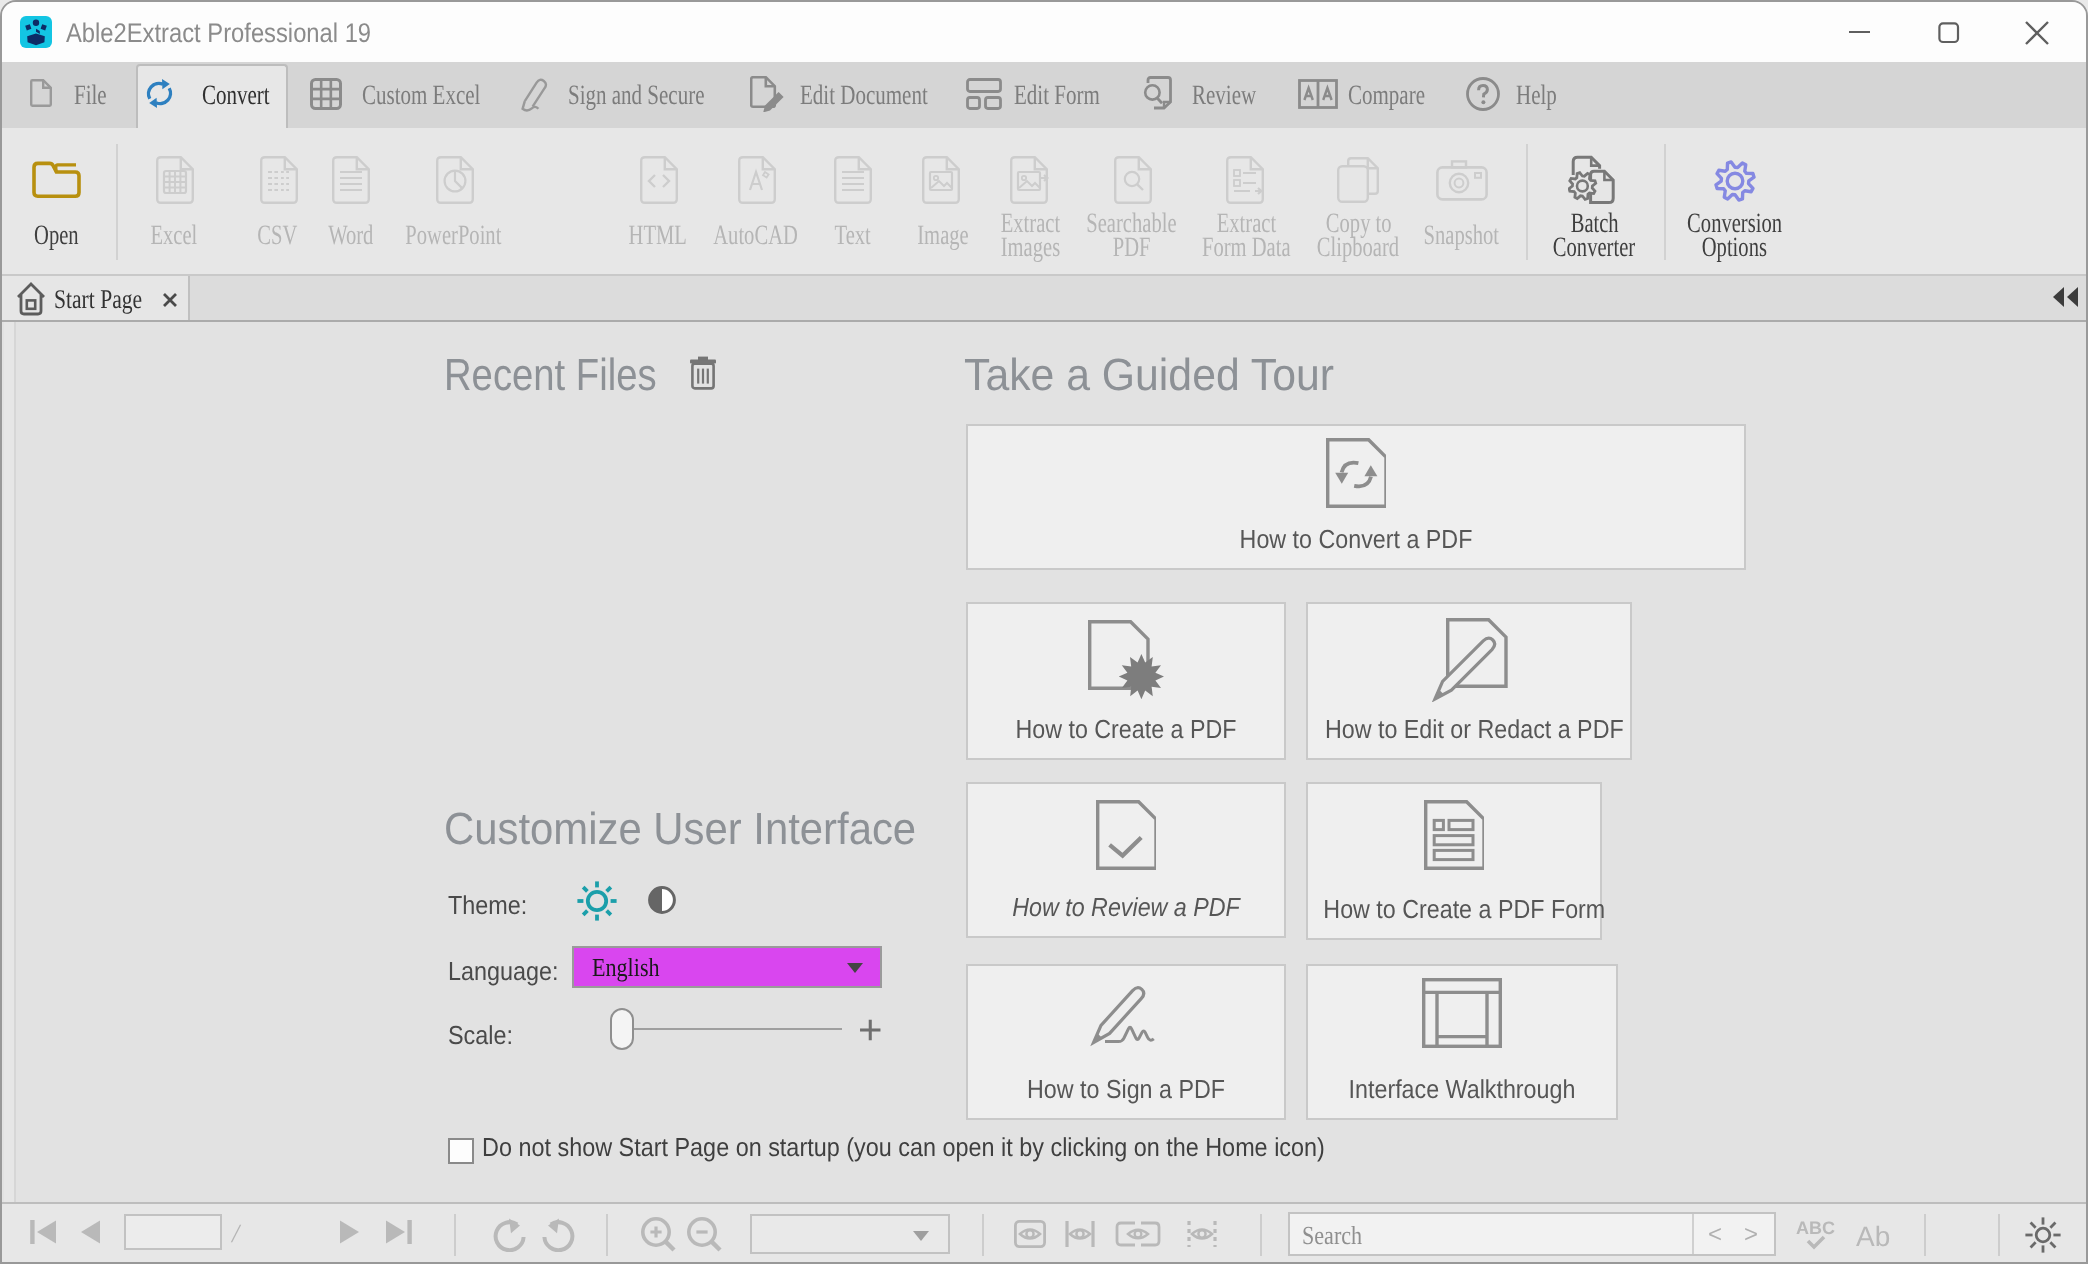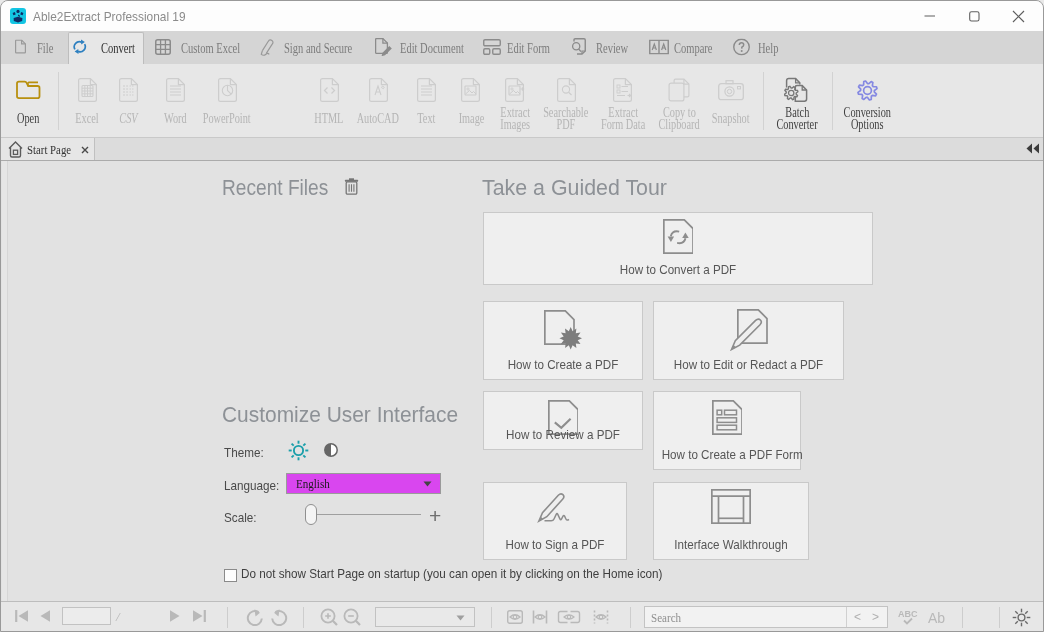--- a/index.html
+++ b/index.html
@@ -199,21 +199,21 @@
             <line x1="4" y1="13.0" x2="15" y2="13.0" stroke="#cdcdcd" stroke-width="1"></line>
             <line x1="9.5" y1="7.5" x2="9.5" y2="18.5" stroke="#cdcdcd" stroke-width="1"></line>
             <line x1="4" y1="15.8" x2="15" y2="15.8" stroke="#cdcdcd" stroke-width="1"></line>
             <line x1="12.2" y1="7.5" x2="12.2" y2="18.5" stroke="#cdcdcd" stroke-width="1"></line>
           </svg>
         </div>
         <div class="tlbl">
           <span>Excel</span>
         </div>
       </div>
-<div class="titem" style="left:127px;font-style:italic;">
+<div class="titem" style="left:138px;">
         <div class="ichold">
           <svg width="19" height="24" viewBox="0 0 19 24" fill="none">
             <path d="M2.5 0.6 H12.4 L18.4 6.6 V21.5 Q18.4 23.4 16.5 23.4 H2.5 Q0.6 23.4 0.6 21.5 V2.5 Q0.6 0.6 2.5 0.6 Z" stroke="#cdcdcd" stroke-width="1.2"></path>
             <path d="M12.4 0.6 V6.6 H18.4" stroke="#cdcdcd" stroke-width="1.2"></path>
             <line x1="4" y1="8" x2="9" y2="8" stroke="#cdcdcd" stroke-width="1.1" stroke-dasharray="2 1.2"></line>
             <line x1="10.5" y1="8" x2="15" y2="8" stroke="#cdcdcd" stroke-width="1.1" stroke-dasharray="1.4 1.2"></line>
             <line x1="4" y1="11" x2="9" y2="11" stroke="#cdcdcd" stroke-width="1.1" stroke-dasharray="2 1.2"></line>
             <line x1="10.5" y1="11" x2="15" y2="11" stroke="#cdcdcd" stroke-width="1.1" stroke-dasharray="1.4 1.2"></line>
             <line x1="4" y1="14" x2="9" y2="14" stroke="#cdcdcd" stroke-width="1.1" stroke-dasharray="2 1.2"></line>
             <line x1="10.5" y1="14" x2="15" y2="14" stroke="#cdcdcd" stroke-width="1.1" stroke-dasharray="1.4 1.2"></line>
@@ -470,52 +470,52 @@
     </div>
 <div class="card" style="left:482px; top:300px; width:160px; height:79px;">
       <div class="cic" style="top:8px;">
         <svg width="39" height="40" viewBox="0 0 39 40" fill="none">
           <path d="M0.85 0.85 H21.3 L30.0 9.549999999999999 V34.15 H0.85 Z" stroke="#8d8d8d" stroke-width="1.7"></path>
           <path d="M26.7 17.0 L28.6 21.3 L32.4 18.5 L31.8 23.2 L36.5 22.6 L33.7 26.4 L38.0 28.3 L33.7 30.2 L36.5 34.0 L31.8 33.4 L32.4 38.1 L28.6 35.3 L26.7 39.6 L24.8 35.3 L21.1 38.1 L21.6 33.4 L16.9 34.0 L19.7 30.2 L15.4 28.3 L19.7 26.4 L16.9 22.6 L21.6 23.2 L21.0 18.5 L24.8 21.3 Z" fill="#7d7d7d"></path>
         </svg>
       </div>
       <div class="lbl">How to Create a PDF</div>
     </div>
-<div class="card" style="left:652px; top:300px; width:191px; height:79px;">
+<div class="card" style="left:652px; top:300px; width:163px; height:79px;">
       <div class="cic" style="top:7px;">
         <svg width="40" height="42" viewBox="0 0 40 42" fill="none">
           <path d="M8.85 0.85 H29.3 L38.0 9.549999999999999 V34.15 H8.85 Z" stroke="#8d8d8d" stroke-width="1.7"></path>
           <path d="M2.5 40.5 L6.3 31.7 L26.6 11.4 Q29.3 8.9 31.4 11 Q33.5 13.1 31 15.8 L10.7 36.1 Z" stroke="#8d8d8d" stroke-width="1.6" fill="#efefef"></path>
           <path d="M2.5 40.5 L7.2 38.5 L4.6 35.9 Z" fill="#8d8d8d"></path>
         </svg>
       </div>
       <div class="lbl">How to Edit or Redact a PDF</div>
     </div>
-<div class="card" style="left:482px; top:390px; width:160px; height:59px;">
+<div class="card" style="left:482px; top:390px; width:160px; height:78px;font-style:italic;">
       <div class="cic" style="top:8px;">
         <svg width="30" height="36" viewBox="0 0 30 36" fill="none">
           <path d="M0.85 0.85 H21.3 L30.0 9.549999999999999 V34.15 H0.85 Z" stroke="#8d8d8d" stroke-width="1.7"></path>
           <path d="M6.8 22.4 L13.3 27.8 L22.6 18.7" stroke="#8d8d8d" stroke-width="2.1" fill="none"></path>
         </svg>
       </div>
       <div class="lbl">How to Review a PDF</div>
     </div>
 <div class="card" style="left:652px; top:390px; width:148px; height:79px;">
       <div class="cic" style="top:8px;">
         <svg width="30" height="36" viewBox="0 0 30 36" fill="none">
           <path d="M0.85 0.85 H21.3 L30.0 9.549999999999999 V34.15 H0.85 Z" stroke="#8d8d8d" stroke-width="1.7"></path>
           <rect x="5.1" y="10.2" width="4.6" height="4.6" stroke="#8d8d8d" stroke-width="1.5"></rect>
           <rect x="12.5" y="10.2" width="12" height="4.6" stroke="#8d8d8d" stroke-width="1.5"></rect>
           <rect x="5.1" y="17.8" width="19.4" height="4.6" stroke="#8d8d8d" stroke-width="1.5"></rect>
           <rect x="5.1" y="25.2" width="19.4" height="4.6" stroke="#8d8d8d" stroke-width="1.5"></rect>
         </svg>
       </div>
       <div class="lbl">How to Create a PDF Form</div>
     </div>
-<div class="card" style="left:482px; top:481px; width:144px; height:78px;">
+<div class="card" style="left:482px; top:481px; width:160px; height:78px;">
       <div class="cic" style="top:7px;">
         <svg width="36" height="34" viewBox="0 0 36 34" fill="none">
           <path d="M1.8 31.2 L5.5 22.7 L21.3 5.3 Q23.8 2.7 25.9 4.7 Q28 6.7 25.6 9.3 L9.8 26.7 Z" stroke="#8d8d8d" stroke-width="1.6" fill="none"></path>
           <path d="M1.8 31.2 L6.3 29.2 L3.8 26.8 Z" fill="#8d8d8d"></path>
           <path d="M7.5 30.8 H14.2 Q16.2 30.8 17 29 L19.2 24.4 Q20 22.8 20.8 24.4 L22.9 28.9 Q23.7 30.6 24.6 28.9 L26 26.2 Q26.8 24.7 27.6 26.2 L28.8 28.7 Q29.9 31.1 31.9 29.4" stroke="#8d8d8d" stroke-width="1.5" fill="none"></path>
         </svg>
       </div>
       <div class="lbl">How to Sign a PDF</div>
     </div>
 <div class="card" style="left:652px; top:481px; width:156px; height:78px;">

